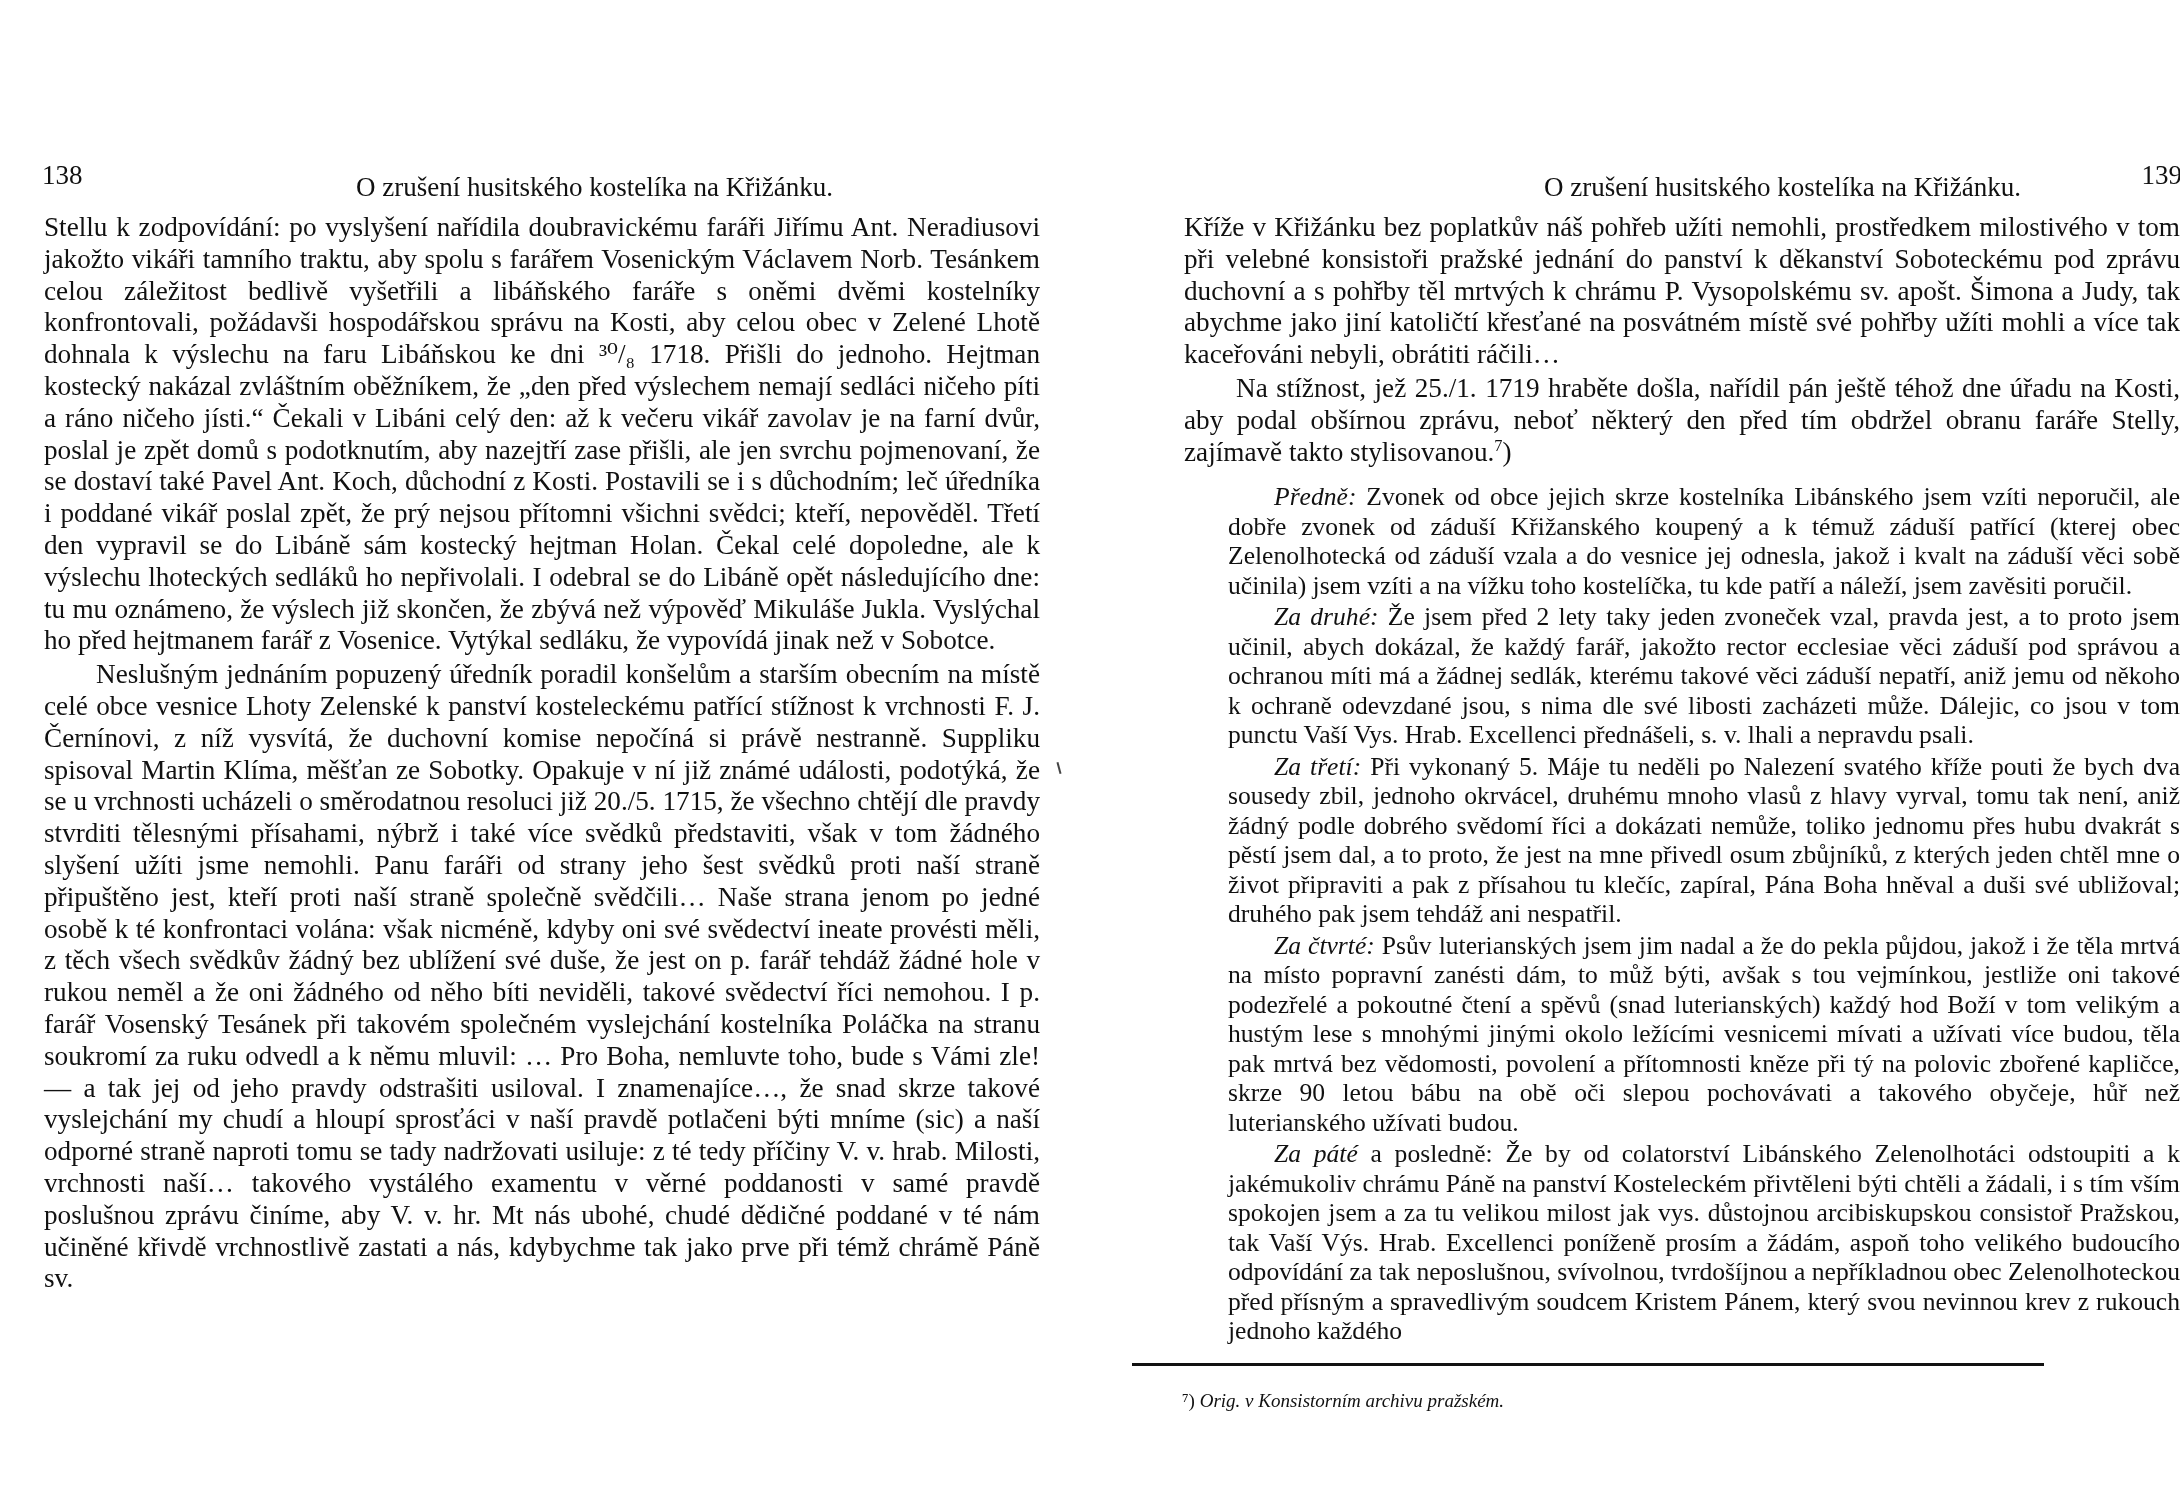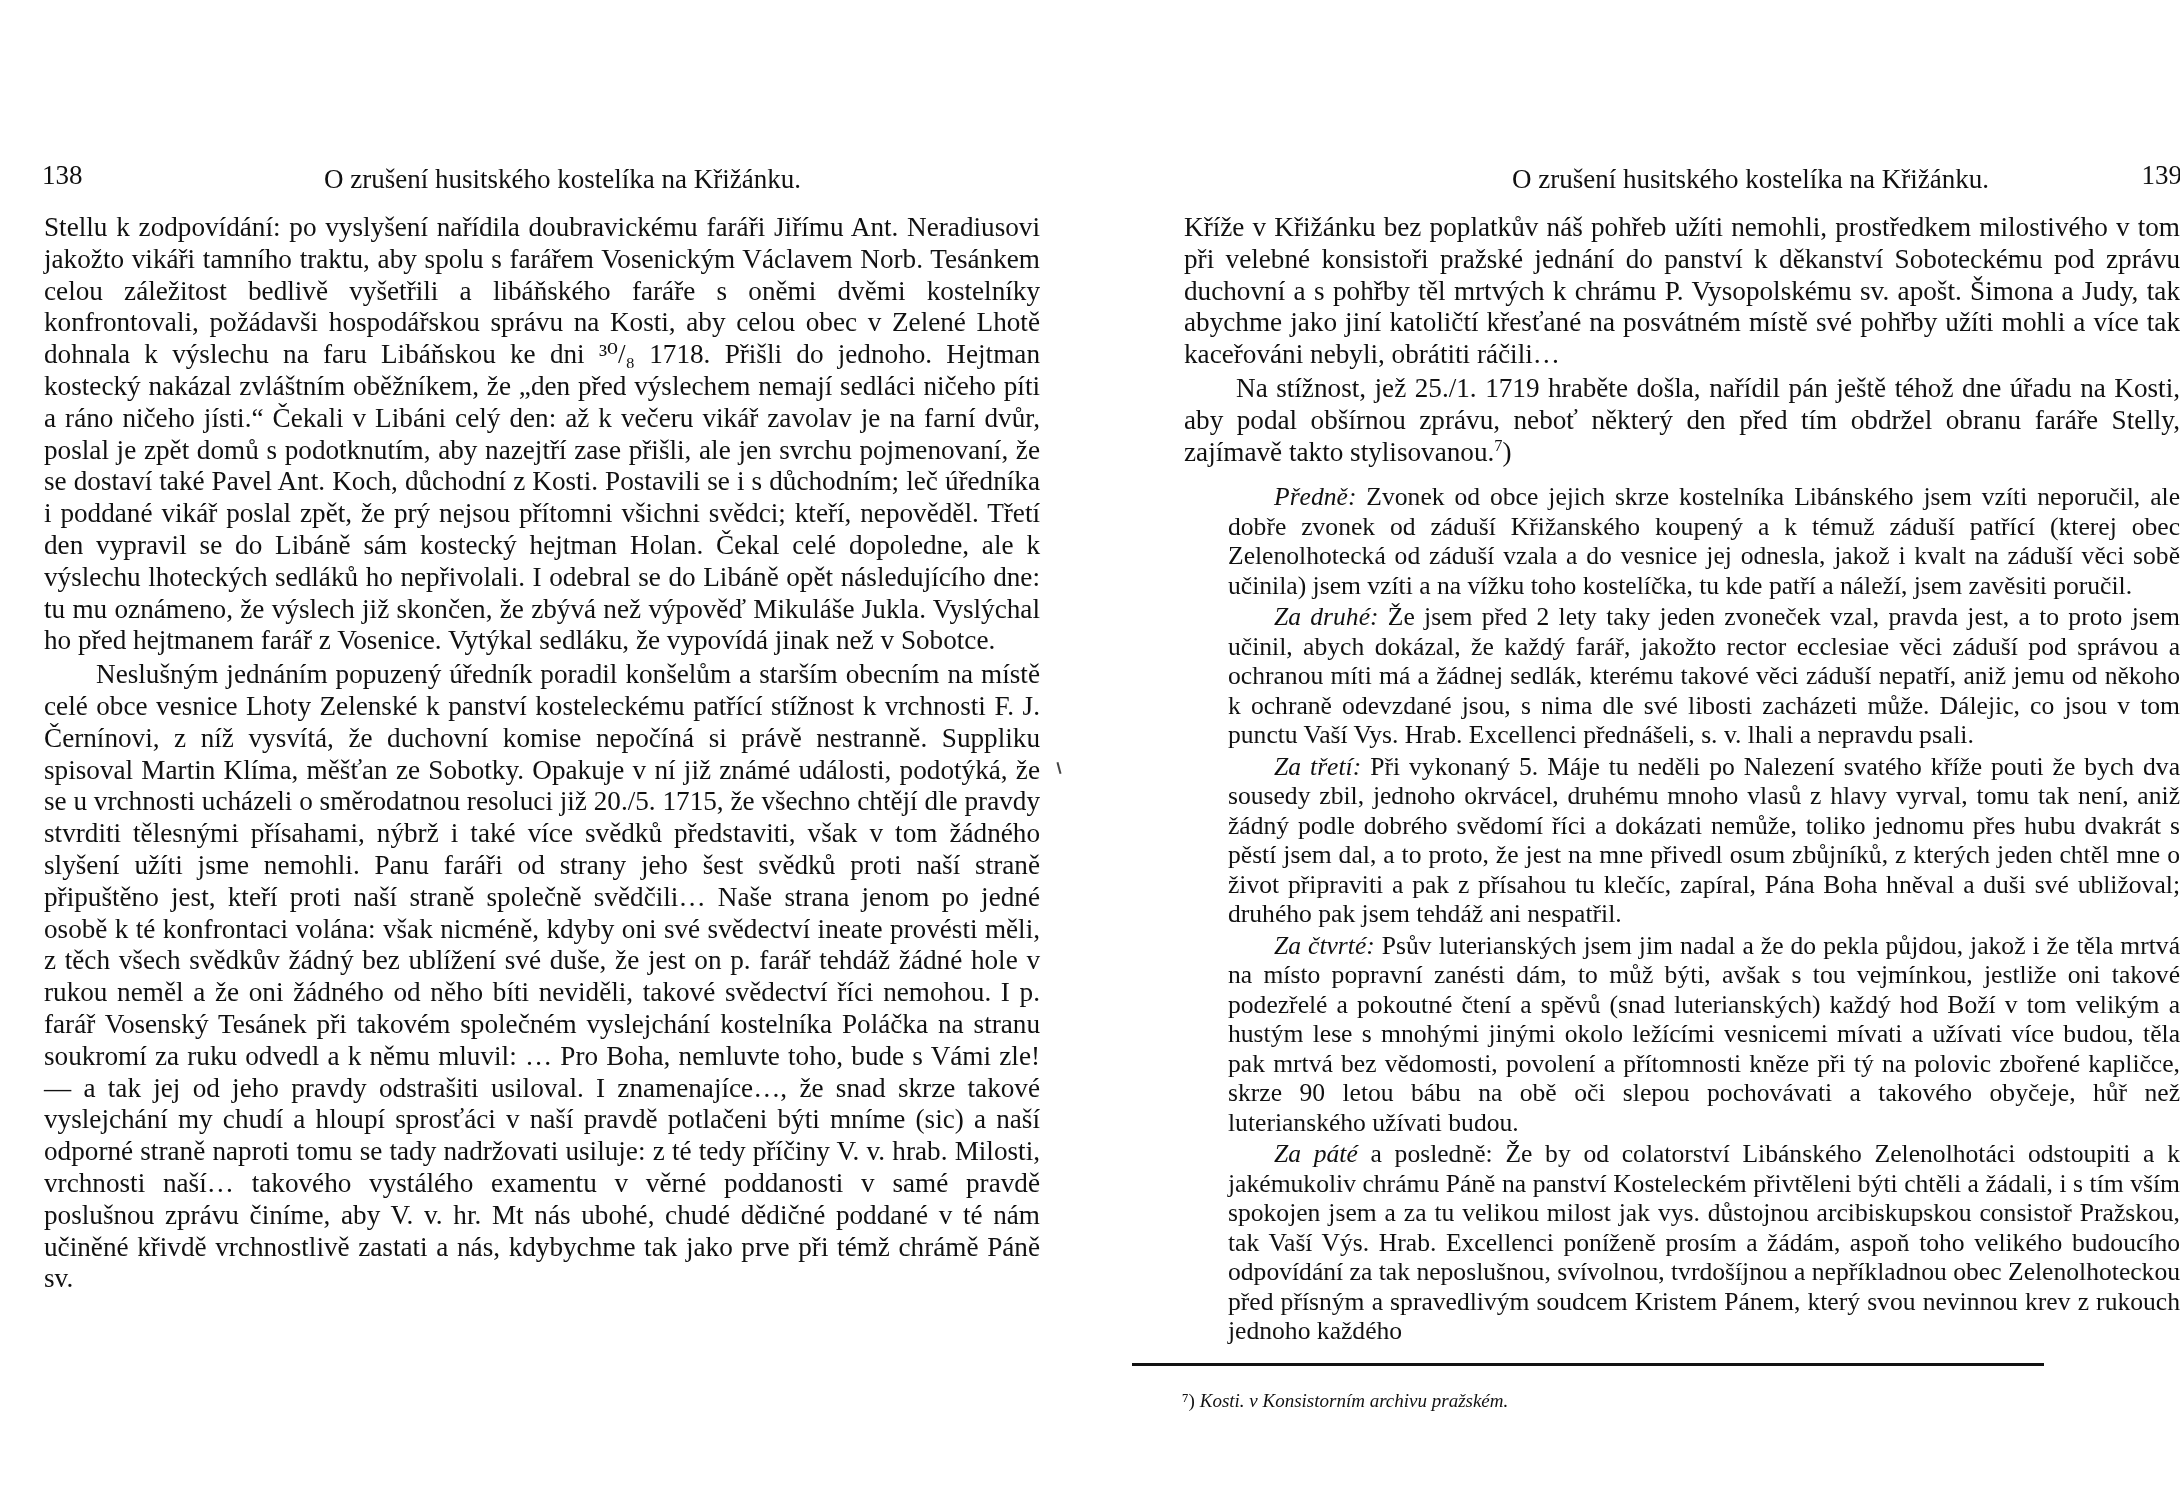--- a/index.html
+++ b/index.html
@@ -7,21 +7,21 @@
          font-family:"Liberation Serif","DejaVu Serif",serif; color:#111; }
   .page { position:absolute; top:0; height:1255px; }
   #page-left { left:0; width:1090px; }
   #page-right { left:1090px; width:1090px; }
   .running-head { position:absolute; top:158px; font-size:27px; height:34px; line-height:34px; }
   #page-left .running-head { left:42px; width:1000px; }
   #page-right .running-head { left:92px; width:1000px; }
   .pnum { position:absolute; top:0; }
   #page-left .pnum { left:0; }
   #page-right .pnum { right:0; }
-  .rtitle { position:absolute; top:4px; }
+  .rtitle { position:absolute; top:12px;margin-left:32px; }
   #page-left .rtitle { left:282px; }
   #page-right .rtitle { left:330px; }
   .body-text { position:absolute; font-size:27.2px; line-height:31.8px; text-align:justify; hyphens:manual; }
   #page-left .body-text { left:42px; top:210px; width:1000px; }
   #page-right .body-text { left:92px; top:210px; width:1000px; }
   .body-text p { margin:2px; }
   .indent { text-indent:52px; }
   .quote { margin-left:46px !important; font-size:25.6px; line-height:29.5px; }
   .quote.first { margin-top:14px !important; }
   .quote p, p.quote { text-indent:46px; margin-top:2px; }
@@ -58,15 +58,15 @@
 
     <p class="quote first"><span class="quote-head">Předně:</span><span> Zvonek od obce jejich skrze kostelníka Libánského jsem vzíti neporučil, ale dobře zvonek od záduší Křižanského koupený a k témuž záduší patřící (kterej obec Zelenolhotecká od záduší vzala a do vesnice jej odnesla, jakož i kvalt na záduší věci sobě učinila) jsem vzíti a na vížku toho kostelíčka, tu kde patří a náleží, jsem zavěsiti poručil.</span></p>
     <p class="quote"><span class="quote-head">Za druhé:</span><span> Že jsem před 2 lety taky jeden zvoneček vzal, pravda jest, a to proto jsem učinil, abych dokázal, že každý farář, jakožto rector ecclesiae věci záduší pod správou a ochranou míti má a žádnej sedlák, kterému takové věci záduší nepatří, aniž jemu od někoho k ochraně odevzdané jsou, s nima dle své libosti zacházeti může. Dálejic, co jsou v tom punctu Vaší Vys. Hrab. Excellenci přednášeli, s. v. lhali a nepravdu psali.</span></p>
     <p class="quote"><span class="quote-head">Za třetí:</span><span> Při vykonaný 5. Máje tu neděli po Nalezení svatého kříže pouti že bych dva sousedy zbil, jednoho okrvácel, druhému mnoho vlasů z hlavy vyrval, tomu tak není, aniž žádný podle dobrého svědomí říci a dokázati nemůže, toliko jednomu přes hubu dvakrát s pěstí jsem dal, a to proto, že jest na mne přivedl osum zbůjníků, z kterých jeden chtěl mne o život připraviti a pak z přísahou tu klečíc, zapíral, Pána Boha hněval a duši své ubližoval; druhého pak jsem tehdáž ani nespatřil.</span></p>
     <p class="quote"><span class="quote-head">Za čtvrté:</span><span> Psův luterianských jsem jim nadal a že do pekla půjdou, jakož i že těla mrtvá na místo popravní zanésti dám, to můž býti, avšak s tou vejmínkou, jestliže oni takové podezřelé a pokoutné čtení a spěvů (snad luterianských) každý hod Boží v tom velikým a hustým lese s mnohými jinými okolo ležícími vesnicemi mívati a užívati více budou, těla pak mrtvá bez vědomosti, povolení a přítomnosti kněze při tý na polovic zbořené kapličce, skrze 90 letou bábu na obě oči slepou pochovávati a takového obyčeje, hůř než luterianského užívati budou.</span></p>
     <p class="quote"><span class="quote-head">Za páté</span><span> a posledně: Že by od colatorství Libánského Zelenolhotáci odstoupiti a k jakémukoliv chrámu Páně na panství Kosteleckém přivtěleni býti chtěli a žádali, i s tím vším spokojen jsem a za tu velikou milost jak vys. důstojnou arcibiskupskou consistoř Pražskou, tak Vaší Výs. Hrab. Excellenci poníženě prosím a žádám, aspoň toho velikého budoucího odpovídání za tak neposlušnou, svívolnou, tvrdošíjnou a nepříkladnou obec Zelenolhoteckou před přísným a spravedlivým soudcem Kristem Pánem, který svou nevinnou krev z rukouch jednoho každého</span></p>
   </div>
   <div class="rule"></div>
   <div class="footnote">
     <span class="mk">⁷)</span>
-    <span>Kosti. v Konsistorním archivu pražském.</span>
+    <span>Orig. v Konsistorním archivu pražském.</span>
   </div>
 </div>
 
 </body></html>

